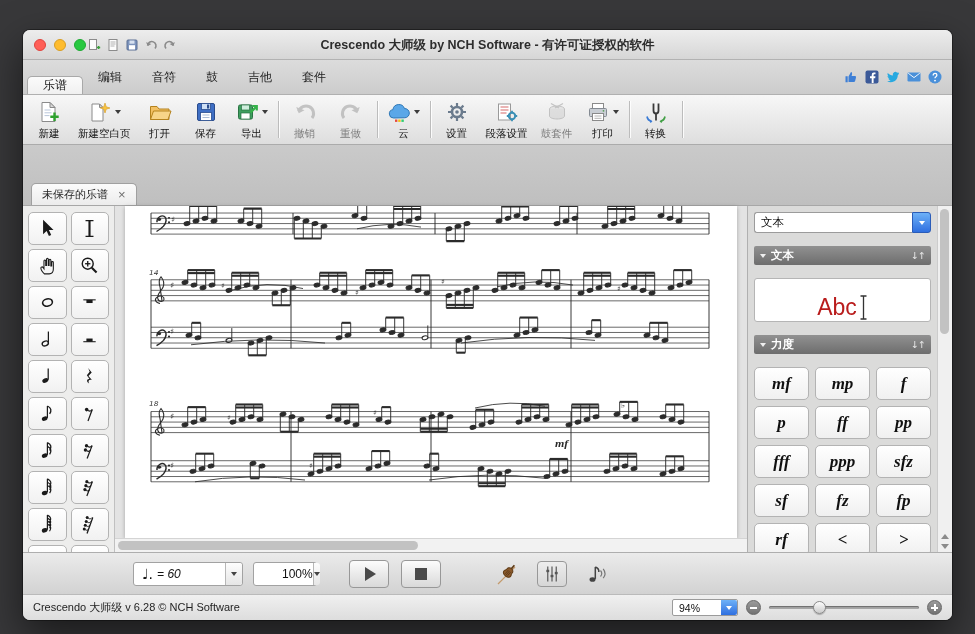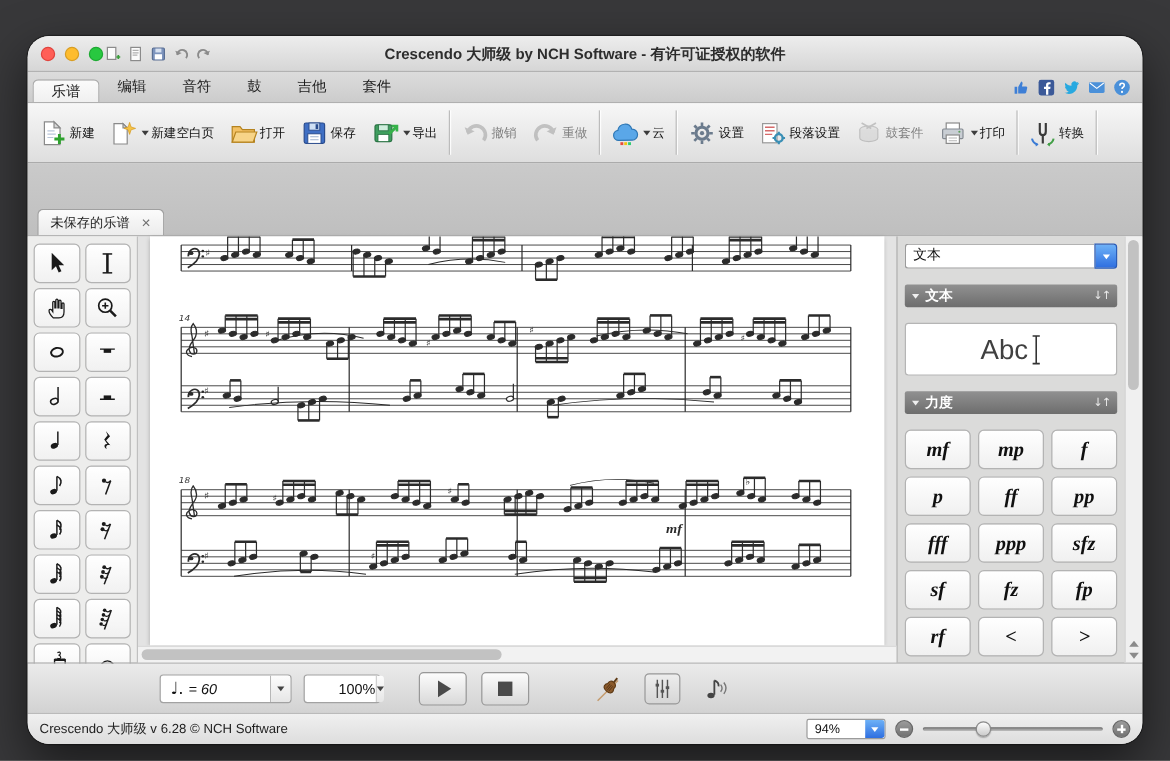--- a/index.html
+++ b/index.html
@@ -1,47 +1,47 @@
 <!DOCTYPE html>
 <html><head>
 <meta charset="utf-8">
 <style>
   * { margin:0; padding:0; box-sizing:border-box; }
   html,body { width:975px; height:634px; }
   body { background:#38383a; font-family:"Liberation Sans","DejaVu Sans",sans-serif; position:relative; overflow:hidden; }
 
-  .window { position:absolute; left:23px; top:30px; width:929px; height:590px; border-radius:18px;
+  .window { position:absolute; left:23px; top:30px; width:929px; height:590px; border-radius:7px;
             background:#e8e8e8; box-shadow:0 16px 42px rgba(0,0,0,.55), 0 0 0 1px rgba(0,0,0,.35);
             display:flex; flex-direction:column; overflow:hidden; }
 
   
   .titlebar { flex:0 0 30px; background:linear-gradient(#ededed,#d6d6d6); border-bottom:1px solid #b2b2b2; position:relative; }
   .title-text { position:absolute; left:0; right:0; top:0; line-height:30px; text-align:center;
                 font-size:12.5px; font-weight:bold; color:#2d2d2d; }
   .lights { position:absolute; left:11px; top:9px; display:flex; gap:8px; z-index:2; }
   .light { width:12px; height:12px; border-radius:50%; }
   .light.red{ background:#ff5f57; border:1px solid #e0443e; }
   .light.yellow{ background:#febc2e; border:1px solid #d89e24; }
   .light.green{ background:#28c840; border:1px solid #1eaa33; }
   .tb-mini { position:absolute; left:64px; top:8px; display:flex; gap:5px; z-index:2; }
   .tb-mini .mini { width:14px; height:14px; display:flex; }
 
   
   .menubar { flex:0 0 26px; background:linear-gradient(#dcdcdc,#cccccc); border-bottom:1px solid #b0b0b0;
              display:flex; align-items:stretch; padding-left:4px; }
   .menu-tab { padding:0 15px; font-size:12px; color:#1d1d1d; display:flex; align-items:center; }
   .menu-tab.active { background:linear-gradient(#fbfbfb,#f0f0f0); border:1px solid #a9a9a9; border-bottom:none;
-                     border-radius:5px 5px 0 0; margin-top:6px;text-align:right; }
+                     border-radius:5px 5px 0 0; margin-top:16px;text-align:right; }
   .menu-right { margin-left:auto; display:flex; align-items:center; gap:7px; padding-right:10px; }
   .menu-right svg { display:block; }
 
   
   .toolbar { flex:0 0 50px; background:linear-gradient(#f7f7f7,#dedede); border-bottom:1px solid #ababab;
              display:flex; align-items:center; padding:0 3px; }
-  .tbtn { display:flex; flex-direction:row; align-items:center; justify-content:center; padding:3px 6px 2px;
+  .tbtn { display:flex; flex-direction:column; align-items:center; justify-content:center; padding:3px 6px 2px;
           min-width:46px; gap:2px; }
   .tbtn .irow { height:25px; display:flex; align-items:center; gap:3px; }
   .tbtn .lbl { font-size:10.5px; color:#141414; white-space:nowrap; }
   .tbtn.disabled { opacity:.52; }
   .drop { width:0; height:0; border-left:3.5px solid transparent; border-right:3.5px solid transparent; border-top:4px solid #3c3c3c; }
   .tsep { width:1px; align-self:stretch; margin:6px 3px; background:#bcbcbc; box-shadow:1px 0 0 rgba(255,255,255,.85); }
 
   
   .tabstrip { flex:0 0 24px; background:linear-gradient(#cacaca,#bfbfbf); border-bottom:1px solid #a7a7a7;
               display:flex; align-items:flex-end; padding-left:8px; }
@@ -75,21 +75,21 @@
                   border-radius:0 3px 3px 0; display:flex; align-items:center; justify-content:center; }
   .car-w { width:0; height:0; border-left:3.5px solid transparent; border-right:3.5px solid transparent; border-top:4.5px solid #fff; }
 
   .phead { flex:0 0 19px; background:linear-gradient(#919191,#6d6d6d); border-radius:2px; color:#fff;
            display:flex; align-items:center; padding:0 6px; gap:5px; font-size:11.5px; font-weight:bold; }
   .phead .tri { width:0; height:0; border-left:3.5px solid transparent; border-right:3.5px solid transparent; border-top:4.5px solid #efefef; }
   .phead .sort { margin-left:auto; font-size:9.5px; font-weight:normal; color:#e9e9e9;
                  font-family:"DejaVu Sans",sans-serif; letter-spacing:-1px; }
 
   .preview { flex:0 0 44px; background:#fff; border:1px solid #b5b5b5; border-radius:3px;
-             display:flex; align-items:center; justify-content:center; font-size:23px; color:#404040; }
+             display:flex; align-items:flex-end; justify-content:center; font-size:23px; color:#b91c1c; }
   .preview svg { margin-left:2px; }
 
   .dyn-grid, .clef-grid { display:grid; grid-template-columns:repeat(3,1fr); gap:6px; }
   .dbtn { height:33px; background:linear-gradient(#ffffff,#f0f0f0); border:1px solid #b3b3b3; border-radius:5px;
           display:flex; align-items:center; justify-content:center;
           font-family:"Liberation Serif","DejaVu Serif",serif; font-style:italic; font-weight:bold;
           font-size:17px; color:#101010; }
   .cbtn { height:40px; background:linear-gradient(#ffffff,#f0f0f0); border:1px solid #b3b3b3; border-radius:5px;
           display:flex; align-items:flex-start; justify-content:center; padding-top:3px; }
 

